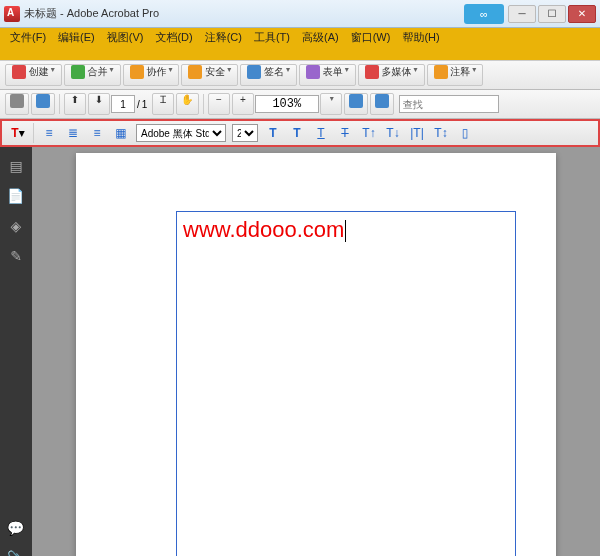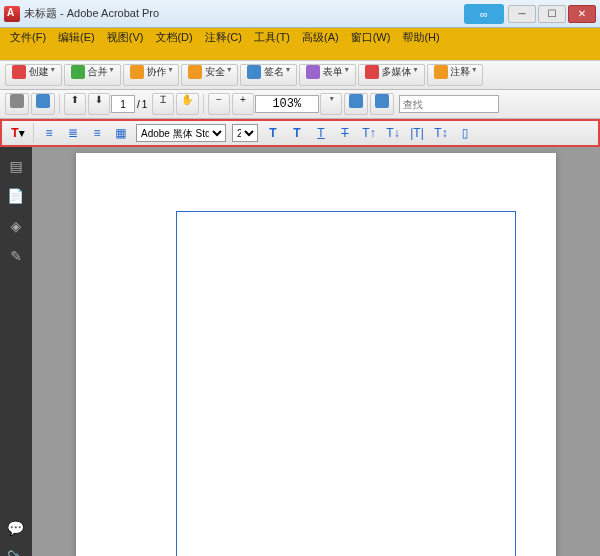--- a/index.html
+++ b/index.html
@@ -153,16 +153,17 @@
     <span class="panel-icon">📄</span>
     <span class="panel-icon">◈</span>
     <span class="panel-icon">✎</span>
     <span class="spacer"></span>
     <span class="panel-icon" style="color:#ec5;">💬</span>
     <span class="panel-icon">📎</span>
   </div>
   <div class="canvas">
     <div class="page">
       <div class="text-frame">
+        <div class="line2"><span>www.ddooo.com</span><span class="cursor"></span></div>
       </div>
     </div>
   </div>
 </div>
 
 </body></html>

